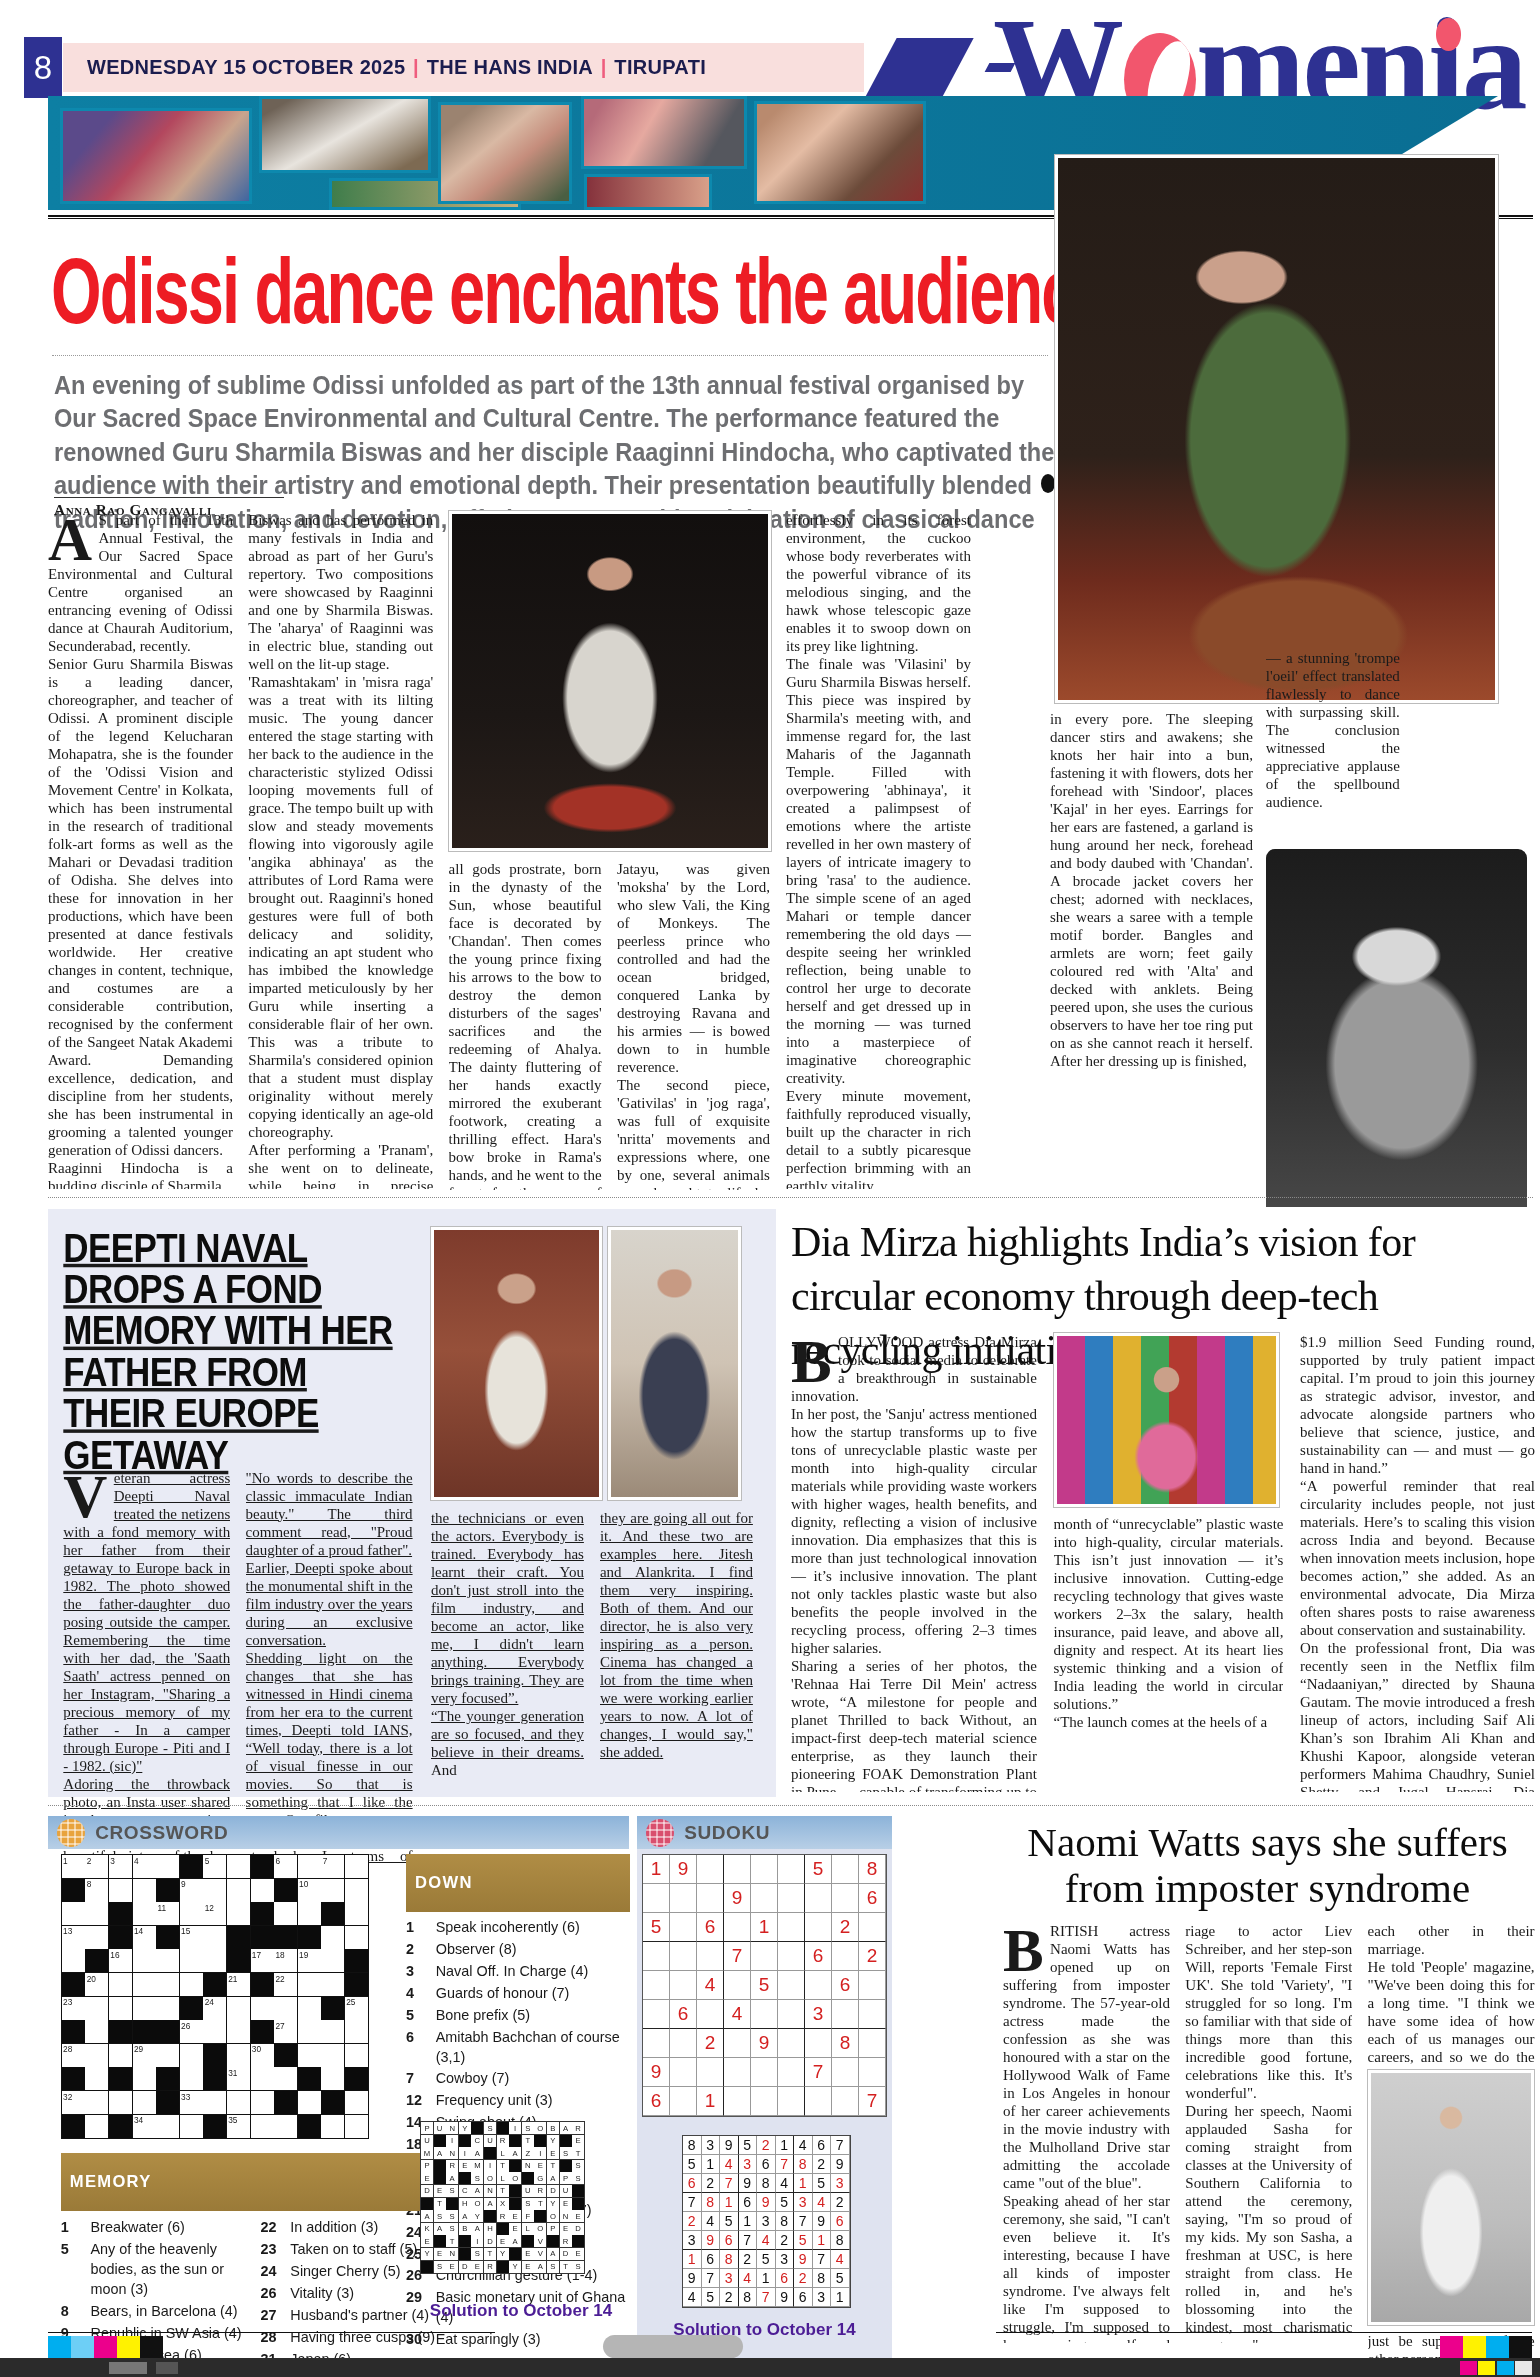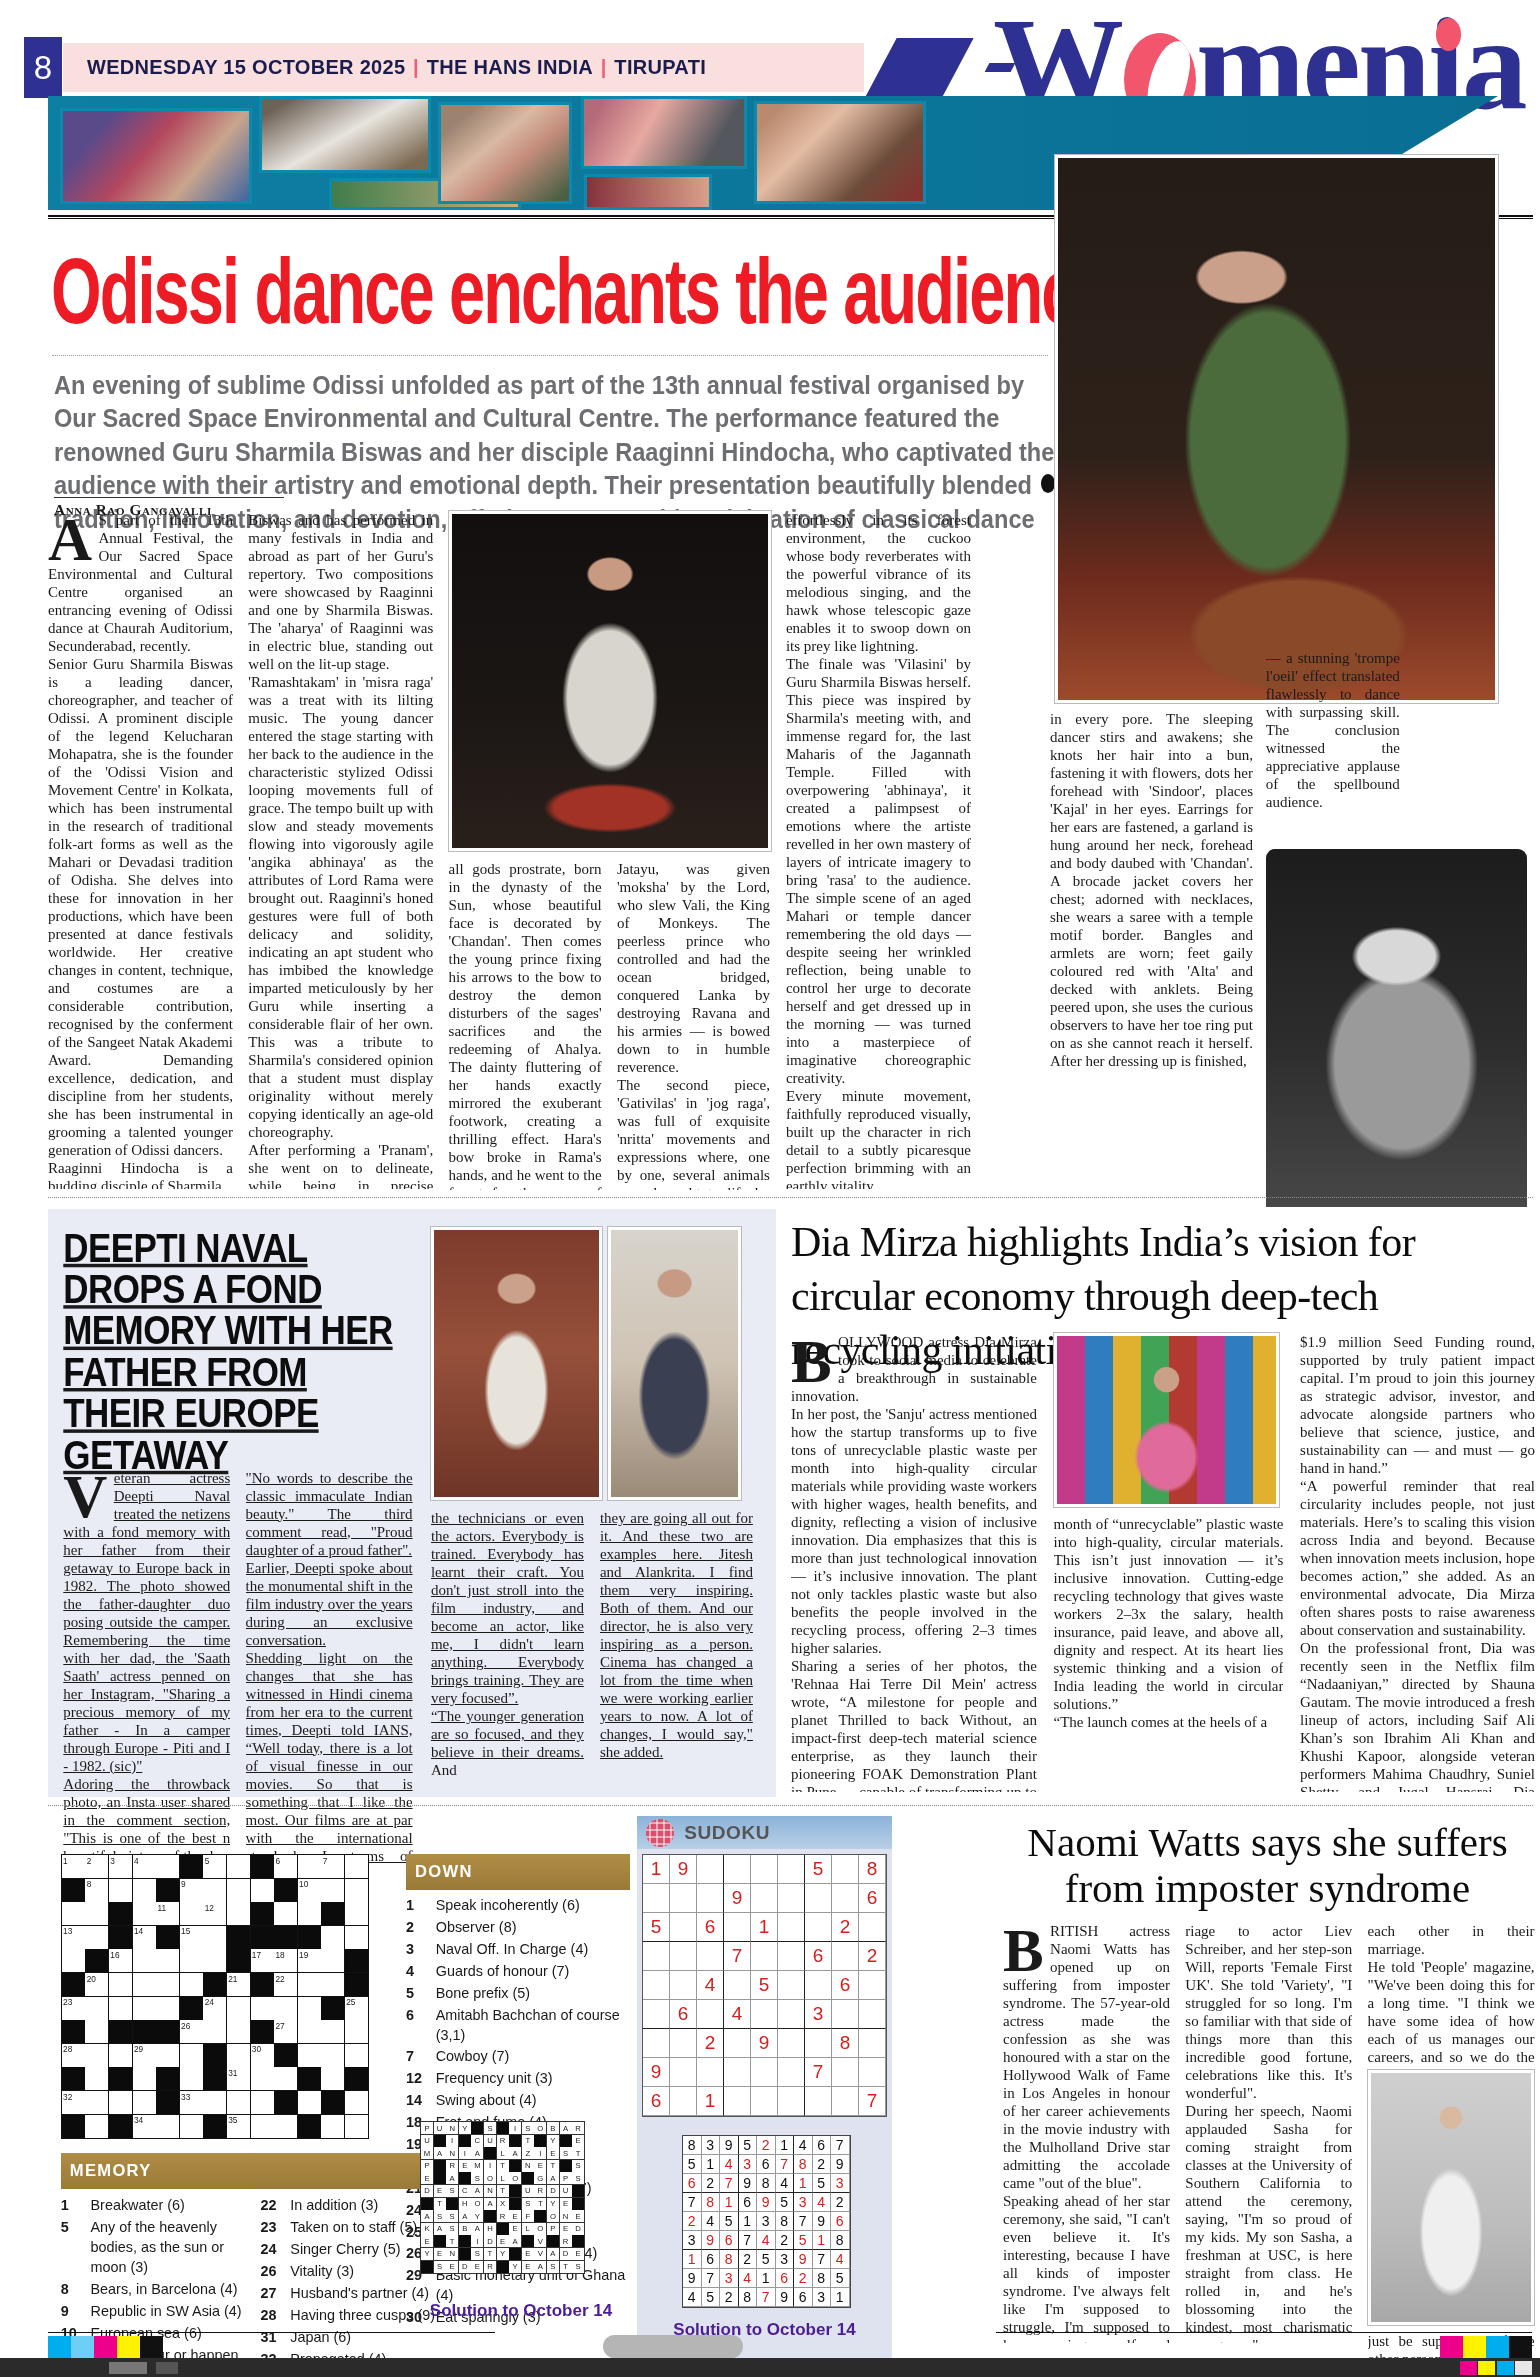--- a/index.html
+++ b/index.html
@@ -132,21 +132,21 @@
     background-size:7px 7px; background-position:center; }
   .cw-icon { background-color:#e8a33d; }
   .sud-icon { background-color:#d94f6e; }
   .cw-header .title-text { color:#555; }
   .cw-grid { position:absolute; left:12.8px; top:38px; border:1.3px solid #111; background:#111; display:grid;
     grid-template-columns:repeat(13,23px); grid-auto-rows:23px; gap:0.6px; }
   .cw-cell { background:#fff; position:relative; }
   .cw-cell.blk { background:#0b0b0b; }
   .cw-cell .n { position:absolute; left:1.3px; top:0.6px; font-family:"Liberation Sans",sans-serif; font-size:8.3px; }
   .list-bar { background:linear-gradient(180deg,#b08d45,#9a7a38); color:#fff; font-family:"Liberation Sans",sans-serif;
-    font-weight:bold; font-size:16.6px; letter-spacing:1.3px; padding:8px 9px; }
+    font-weight:bold; font-size:16.6px; letter-spacing:1.3px; padding:19px 9px; }
   .clue-list { font-family:"Liberation Sans",sans-serif; font-size:14.4px; line-height:20px; }
   .clue-list li { display:flex; gap:7.7px; margin-bottom:1.9px; }
   .clue-list .cn { min-width:22px; font-weight:bold; }
   .across-wrap { position:absolute; left:12.8px; top:337px; width:383px; }
   .across-cols { display:flex; gap:16.6px; margin-top:6.4px; }
   .across-cols ol { width:192px; list-style:none; }
   .down-wrap { position:absolute; left:358px; top:38px; width:224px; }
   .down-wrap ol { list-style:none; margin-top:5.1px; }
   .mini-sol { position:absolute; left:372px; top:305px; border:0.6px solid #333; background:#333; display:grid;
     grid-template-columns:repeat(13,12px); grid-auto-rows:12px; gap:0.6px; }
@@ -302,20 +302,24 @@
 “The launch comes at the heels of a</div>
   </div>
   <div class="col dia-c3">$1.9 million Seed Funding round, supported by truly patient impact capital. I’m proud to join this journey as strategic advisor, investor, and advocate alongside partners who believe that science, justice, and sustainability can — and must — go hand in hand.”
 “A powerful reminder that real circularity includes people, not just materials. Here’s to scaling this vision across India and beyond. Because when innovation meets inclusion, hope becomes action,” she added. As an environmental advocate, Dia Mirza often shares posts to raise awareness about conservation and sustainability.
 On the professional front, Dia was recently seen in the Netflix film “Nadaaniyan,” directed by Shauna Gautam. The movie introduced a fresh lineup of actors, including Saif Ali Khan’s son Ibrahim Ali Khan and Khushi Kapoor, alongside veteran performers Mahima Chaudhry, Suniel Shetty, and Jugal Hansraj. Dia portrayed Nandini, the mother of Ibrahim’s character, Arjun.</div>
 </div>
 
 <div class="abs rule-dotted-full" style="left:48px; top:1805px; width:1485px;"></div>
 
 <div class="abs cw-box">
+  <div class="puzzle-header cw-header">
+    <span class="icon-circle cw-icon"></span>
+    <span class="title-text">CROSSWORD</span>
+  </div>
   <div class="cw-grid" id="cw-grid">
       <div class="cw-cell">
         <span class="n">1</span>
       </div>
       <div class="cw-cell">
         <span class="n">2</span>
       </div>
       <div class="cw-cell">
         <span class="n">3</span>
       </div>

